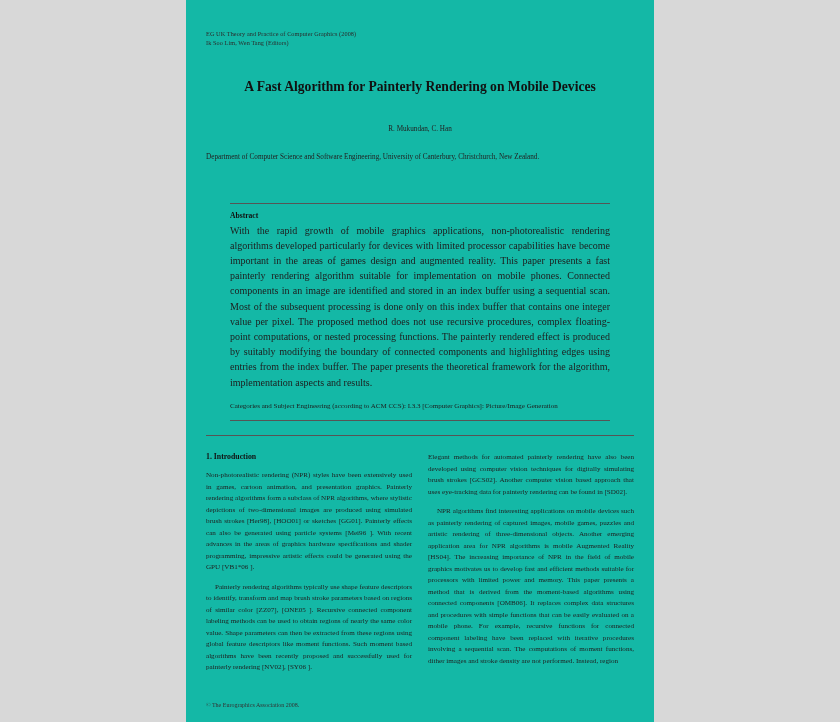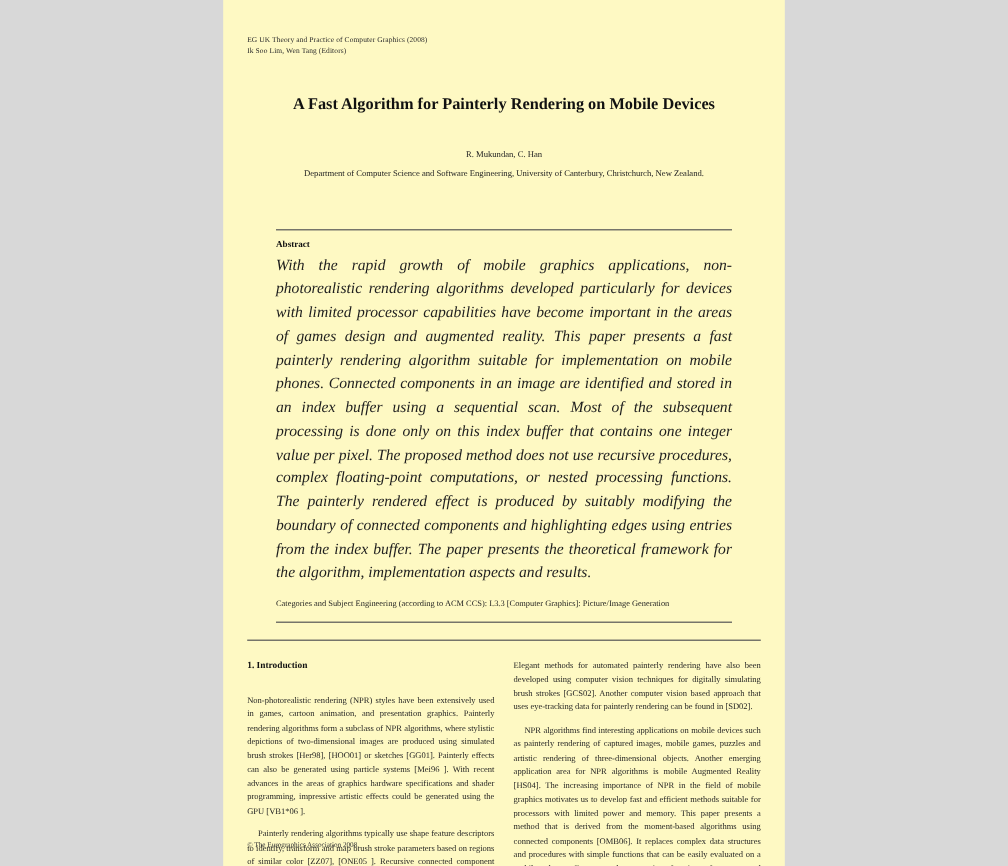--- a/index.html
+++ b/index.html
@@ -12,21 +12,21 @@
     height: 722px;
     overflow: hidden;
     font-family: "Liberation Serif", serif;
   }
   .page {
     position: absolute;
     left: 186px;
     top: 0;
     width: 468px;
     height: 722px;
-    background: #fef9c3;
+    background: #14b8a6;
     box-sizing: border-box;
     padding: 30px 20px 10px 20px;
   }
   .header-lines {
     font-size: 6.2px;
     line-height: 1.45;
     color: #2b2b2b;
     margin-bottom: 30px;
     letter-spacing: 0.1px;
   }
@@ -38,41 +38,39 @@
     color: #111;
     margin: 0 28px 0 28px;
   }
   .authors {
     text-align: center;
     font-size: 7.2px;
     color: #222;
     margin-top: 28px;
   }
   .affiliation {
-    text-align: center;
     font-size: 7.2px;
     color: #222;
-    margin-top: 8px;
+    margin-top: 20px;
   }
   .abstract-block {
     margin: 42px 24px 0 24px;
     border-top: 1px solid #555;
     border-bottom: 1px solid #555;
     padding: 7px 0 9px 0;
   }
   .abstract-title {
     font-size: 7.6px;
     font-weight: bold;
     color: #111;
     margin-bottom: 3px;
     font-family: Liberation Serif, serif;
   }
   .abstract-text {
-    font-size: 13px;
-    font-style: italic;
+    font-size: 10px;
     line-height: 1.52;
     text-align: justify;
     color: #1d1d1d;
   }
   .ccs {
     font-size: 7.0px;
     line-height: 1.5;
     text-align: justify;
     color: #1d1d1d;
     margin-top: 11px;
@@ -86,21 +84,21 @@
     gap: 16px;
     margin-top: 16px;
   }
   .col {
     width: 206px;
   }
   .section-head {
     font-size: 7.8px;
     font-weight: bold;
     color: #111;
-    margin-bottom: 20px;
+    margin-bottom: 9px;
   }
   .para {
     font-size: 7.1px;
     line-height: 1.62;
     text-align: justify;
     color: #1f1f1f;
     margin: 0 0 8px 0;
   }
   .para.indent {
     text-indent: 9px;

